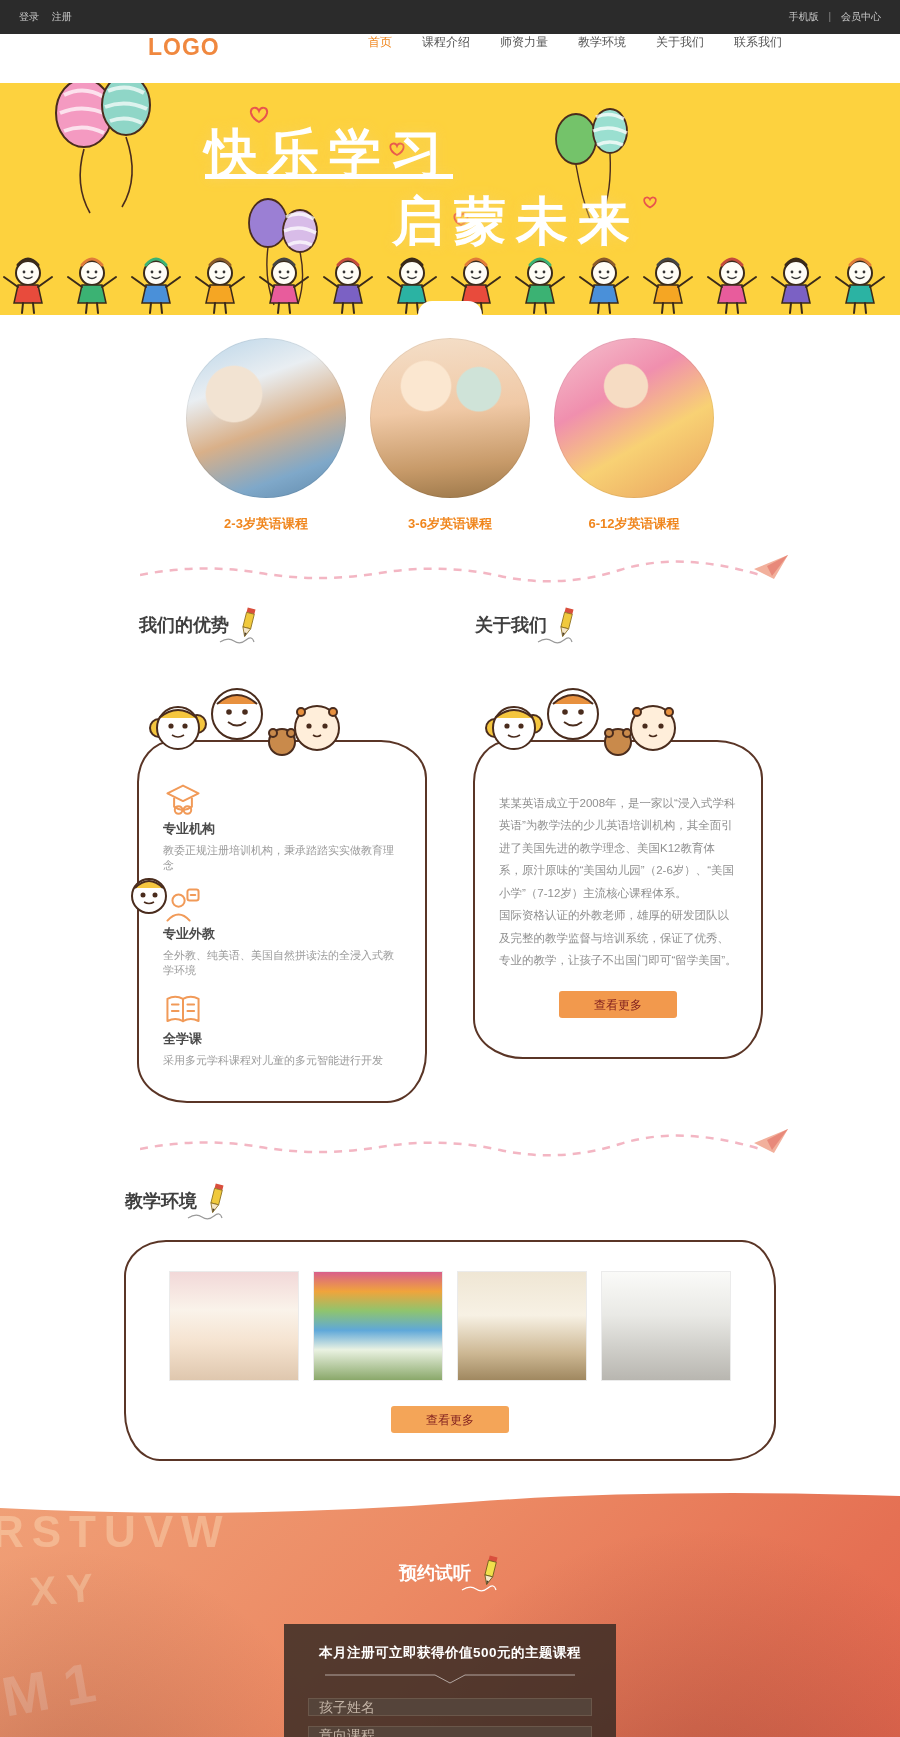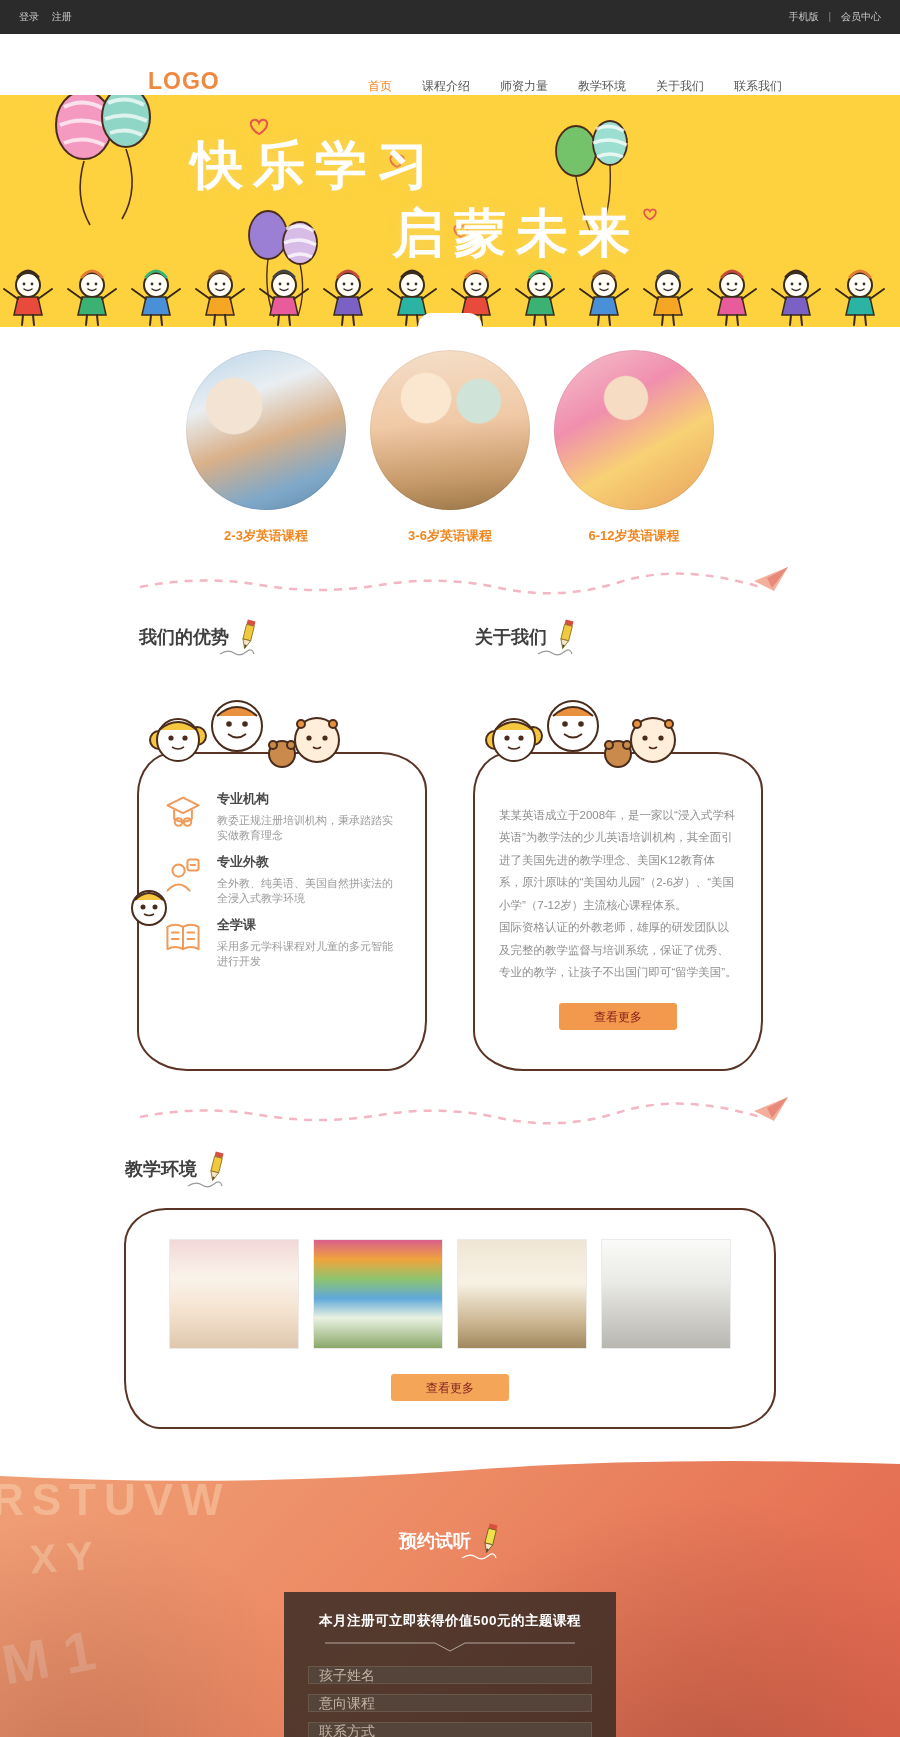--- a/index.html
+++ b/index.html
@@ -4,31 +4,31 @@
 <style>
   html,body{margin:0;padding:0;}
   body{width:900px;height:1737px;overflow:hidden;position:relative;background:#fff;
        font-family:"Liberation Sans","DejaVu Sans",sans-serif;color:#333;}
   
   .topbar{height:34px;background:#2b2b2b;display:flex;align-items:center;
           justify-content:space-between;padding:0 14px;font-size:10px;color:#c9c9c9;}
   .topbar a{color:#c9c9c9;text-decoration:none;margin:0 5px;cursor:pointer;}
   .topbar .sep{color:#8a8a8a;margin:0 2px;}
   
-  .header{height:61px;background:#fff;display:flex;align-items:flex-end;position:relative;z-index:5;}
+  .header{height:49px;background:#fff;display:flex;align-items:flex-start;position:relative;z-index:5;}
   .logo{font-size:23px;font-weight:bold;color:#f0883f;letter-spacing:1px;margin-left:148px;cursor:pointer;}
   .nav{display:flex;margin-left:auto;margin-right:118px;}
   .nav .nav-item{font-size:12px;color:#555;margin-left:30px;cursor:pointer;white-space:nowrap;}
   .nav .nav-item.active{color:#f0861d;}
   
   .banner{height:232px;background:#fdd23e;position:relative;overflow:visible;}
   .banner .deco{position:absolute;}
   .hero-line{position:absolute;color:#fff;font-weight:bold;font-size:52px;letter-spacing:10px;
              text-shadow:0 0 12px rgba(250,210,90,.9);white-space:nowrap;}
-  .hero-line.l1{left:191px;top:36px;}
+  .hero-line.l1{left:205px;top:36px;text-decoration:underline;}
   .hero-line.l2{left:392px;top:104px;}
   .kids-row{position:absolute;left:0;bottom:0;width:900px;height:58px;}
   .white-tab{position:absolute;left:418px;bottom:0;width:64px;height:14px;background:#fff;
              border-radius:32px 32px 0 0;}
   
   .courses{padding-top:23px;}
   .course-row{display:flex;justify-content:center;gap:24px;}
   .course{width:160px;text-align:center;}
   .course-photo{width:160px;height:160px;border-radius:50%;cursor:pointer;
                 box-shadow:inset 0 0 0 1px rgba(0,0,0,.06);}
@@ -53,21 +53,21 @@
   
   .two-col{display:flex;justify-content:center;gap:46px;margin-top:24px;}
   .col{width:290px;position:relative;}
   .col .section-heading{margin-left:2px;}
   .bubble{margin-top:90px;border:2px solid #5a3526;background:#fff;position:relative;
           border-radius:36px 46px 40px 50px / 42px 38px 50px 40px;min-height:255px;
           padding:36px 24px 24px;}
   .kids-peek{position:absolute;top:-62px;left:6px;}
   .side-kid{position:absolute;left:-12px;top:128px;}
   
-  .adv-item{display:flex;margin-bottom:9px;}
+  .adv-item{display:flex;margin-bottom:9px;flex-direction:column;}
   .adv-icon{width:40px;height:40px;flex:0 0 40px;margin-right:14px;margin-top:2px;}
   .adv-title{font-size:13px;font-weight:bold;color:#4a4a4a;margin-bottom:5px;}
   .adv-desc{font-size:11px;color:#9b9b9b;line-height:1.4;}
   
   .about-text{font-size:11.5px;color:#8f8f8f;line-height:1.95;}
   .about-text + .about-text{margin-top:10px;}
   .btn-more{display:block;margin:20px auto 0;width:118px;height:27px;line-height:27px;text-align:center;
             background:#f2994d;color:#7f1d1d;font-size:12px;border-radius:3px;cursor:pointer;border:none;}
   
   .env-heading{width:650px;margin:26px auto 0;}

